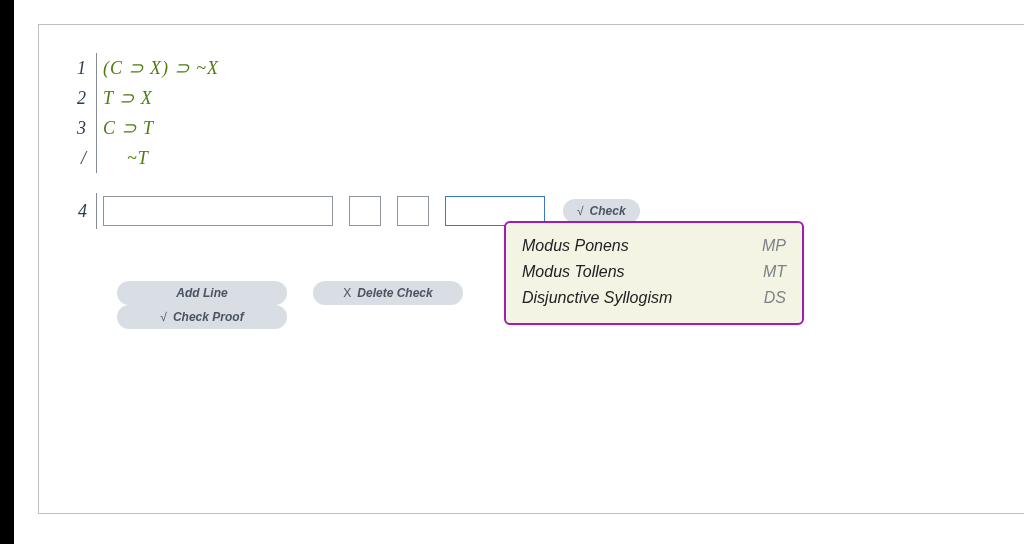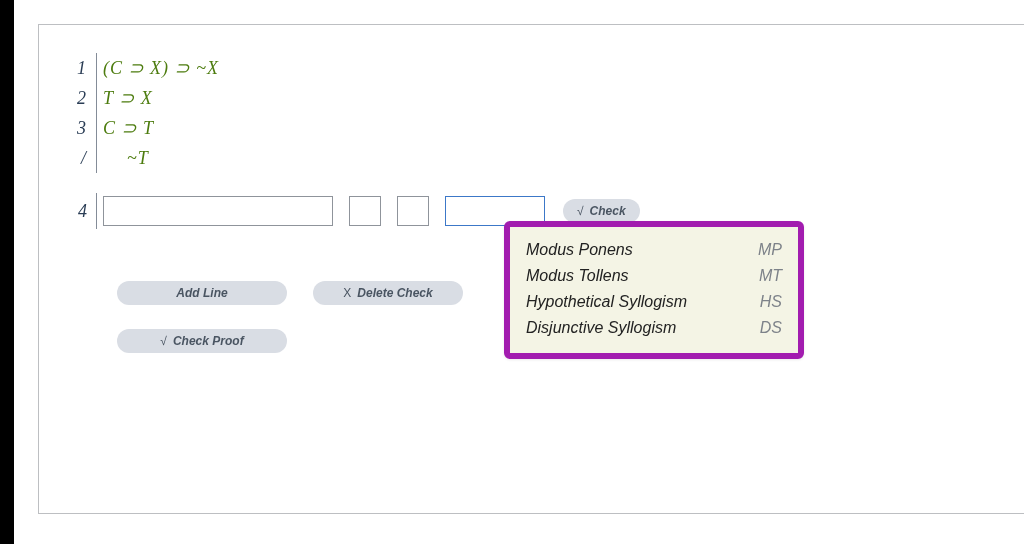--- a/index.html
+++ b/index.html
@@ -120,40 +120,40 @@
 
   .check-btn {
     margin-left: 18px;
   }
 
   .actions {
     margin-top: 52px;
     margin-left: 48px;
     display: flex;
     flex-direction: column;
-    gap: 24px;
+    gap: 0;
   }
   .actions-row {
     display: flex;
     gap: 26px;
   }
   .actions .pill-btn {
     min-width: 170px;
   }
   .actions .pill-btn.short {
     min-width: 150px;
   }
 
   .dropdown {
     position: absolute;
     left: 465px;
     top: 196px;
     width: 300px;
     background: #f4f4e5;
-    border: 6px solid #a21caf;
+    border: 2px solid #a21caf;
     border-radius: 6px;
     box-shadow: 0 1px 3px rgba(0,0,0,0.08);
     padding: 10px 16px 12px 16px;
     font-family: Verdana, Geneva, sans-serif;
     font-style: italic;
     font-size: 16px;
     color: #222;
   }
   .dropdown-item {
     display: flex;
@@ -234,23 +234,19 @@
     <div class="dropdown">
       <div class="dropdown-item">
         <span>Modus Ponens</span>
         <span class="abbr">MP</span>
       </div>
       <div class="dropdown-item">
         <span>Modus Tollens</span>
         <span class="abbr">MT</span>
       </div>
       <div class="dropdown-item">
-        <span>Hypothetical Syllogism</span>
-        <span class="abbr">HS</span>
-      </div>
-      <div class="dropdown-item">
         <span>Disjunctive Syllogism</span>
         <span class="abbr">DS</span>
       </div>
     </div>
 
   </div>
 </div>
 
 </body></html>

